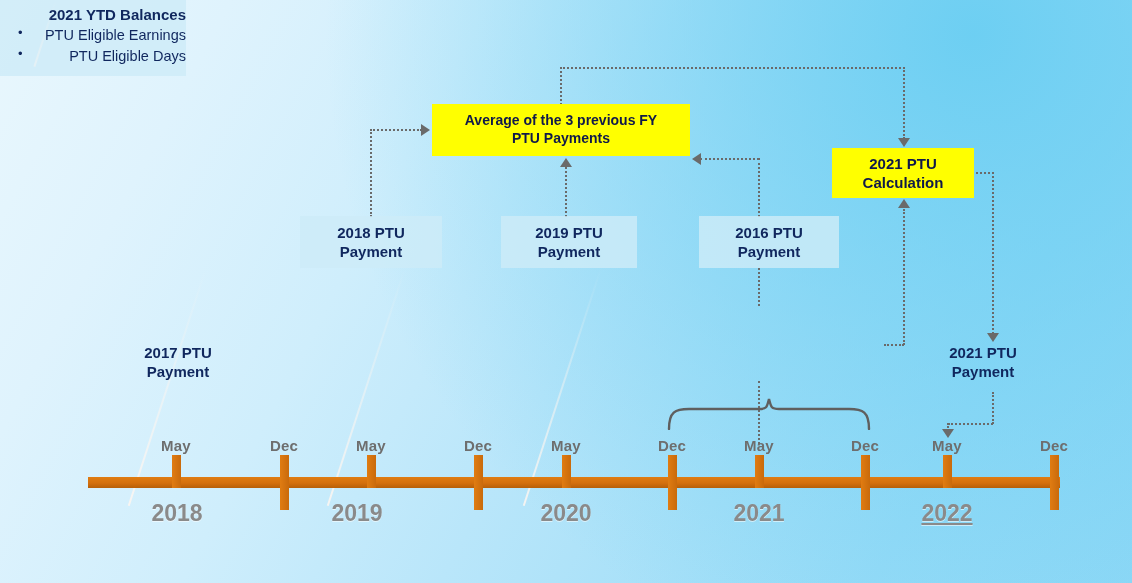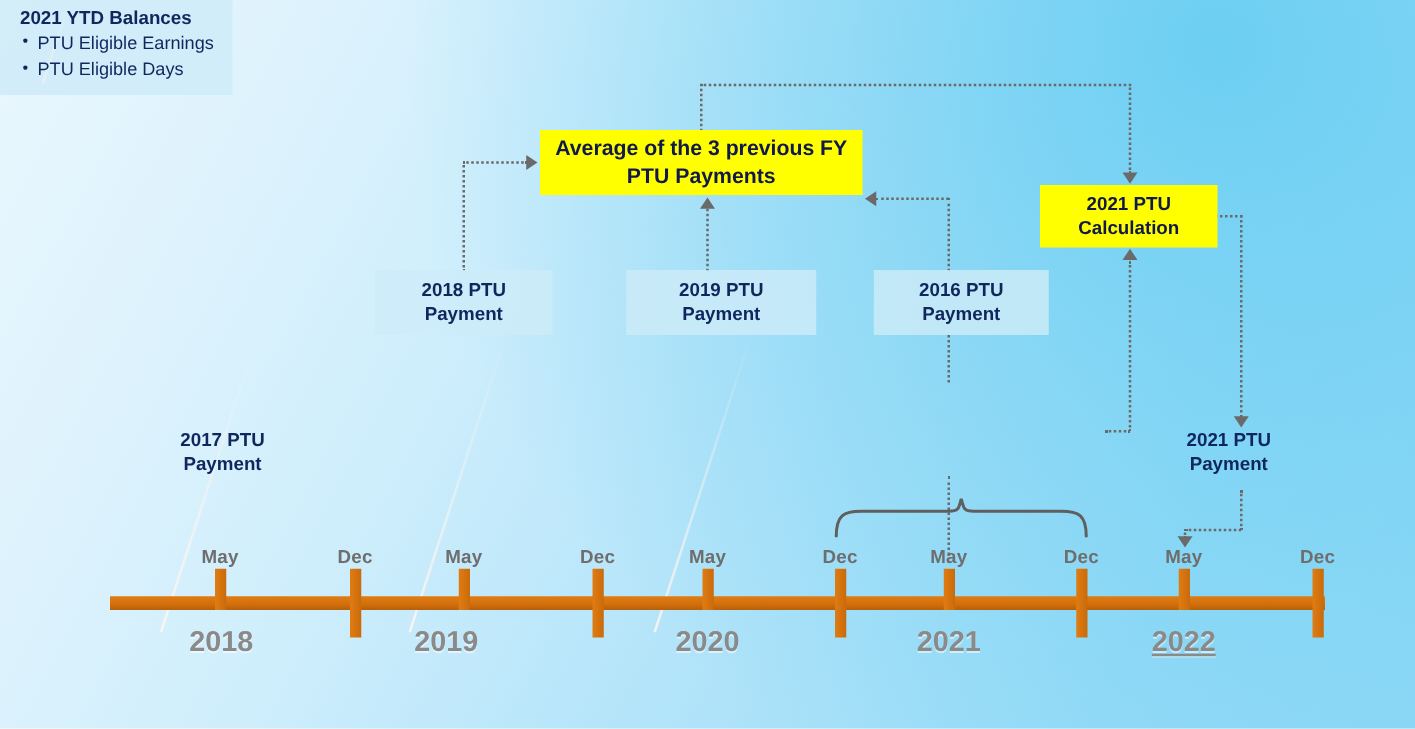--- a/index.html
+++ b/index.html
@@ -78,36 +78,36 @@
     background:#ffff00;
     color:#10194a;
   }
   .box.cyan{
     background:rgba(205,235,248,0.82);
     color:#10275e;
   }
   .box.plain{ background:transparent;justify-content:center; }
   .box-line{ display:block; white-space:nowrap; }
   
-  #avg-box{ left:432px; top:104px; width:258px; height:52px; font-size:17px; }
+  #avg-box{ left:432px; top:104px; width:258px; height:52px; font-size:14px; }
   #calc-box{ left:832px; top:148px; width:142px; height:50px; font-size:15px; }
   #pay-2018{ left:300px; top:216px; width:142px; height:52px; font-size:15px; }
-  #pay-2019{ left:501px; top:216px; width:152px; height:52px; font-size:15px; }
+  #pay-2019{ left:501px; top:216px; width:136px; height:52px; font-size:15px; }
   #pay-2020{ left:699px; top:216px; width:140px; height:52px; font-size:15px; }
   #pay-2017{ left:110px; top:336px; width:136px; height:52px; font-size:15px; }
   #pay-2021r{ left:915px; top:336px; width:136px; height:52px; font-size:15px; }
   
   #ytd-box{
     left:676px; top:305px; width:186px; height:76px;
     background:rgba(205,235,248,0.80);
     color:#10275e;
     padding:6px 0 6px 12px;
     box-sizing:border-box;
     display:block;
-    text-align:left;
+    text-align:right;
   }
   #ytd-box .ytd-title{ font-size:15px; font-weight:bold; margin:0 0 2px 4px; white-space:nowrap;}
   #ytd-box ul{ margin:0; padding:0 0 0 18px; list-style:none; }
   #ytd-box li{
     font-size:14.5px; font-weight:normal; white-space:nowrap;
     position:relative; line-height:1.42;
   }
   #ytd-box li:before{
     content:"•";
     position:absolute; left:-12px; top:-1px;

